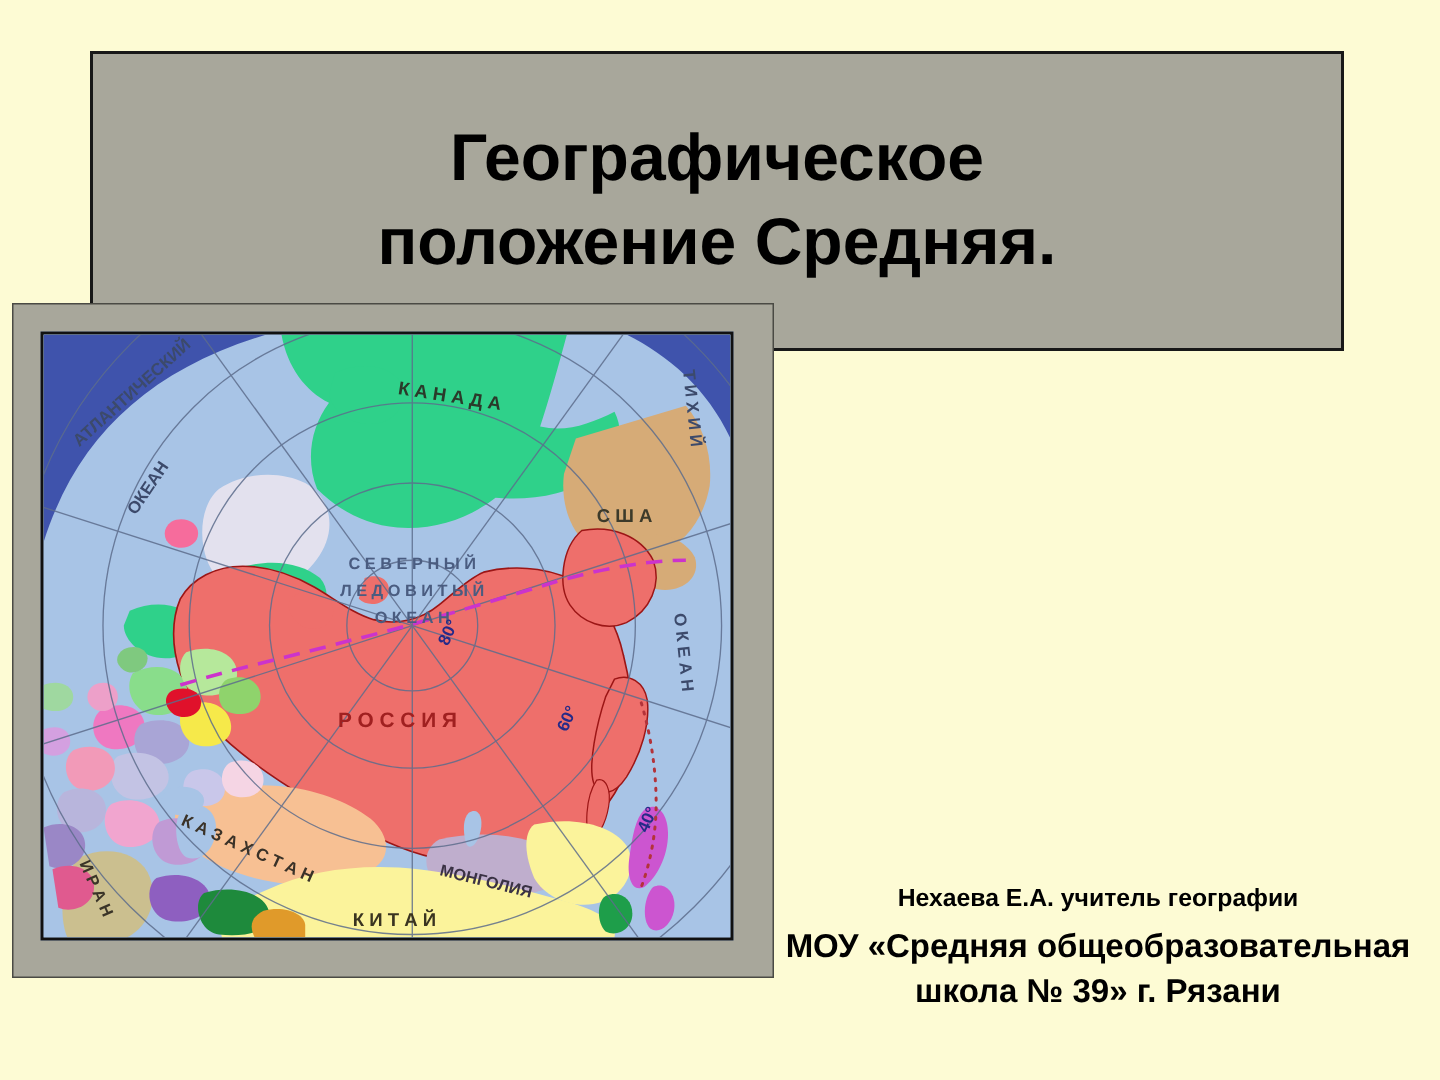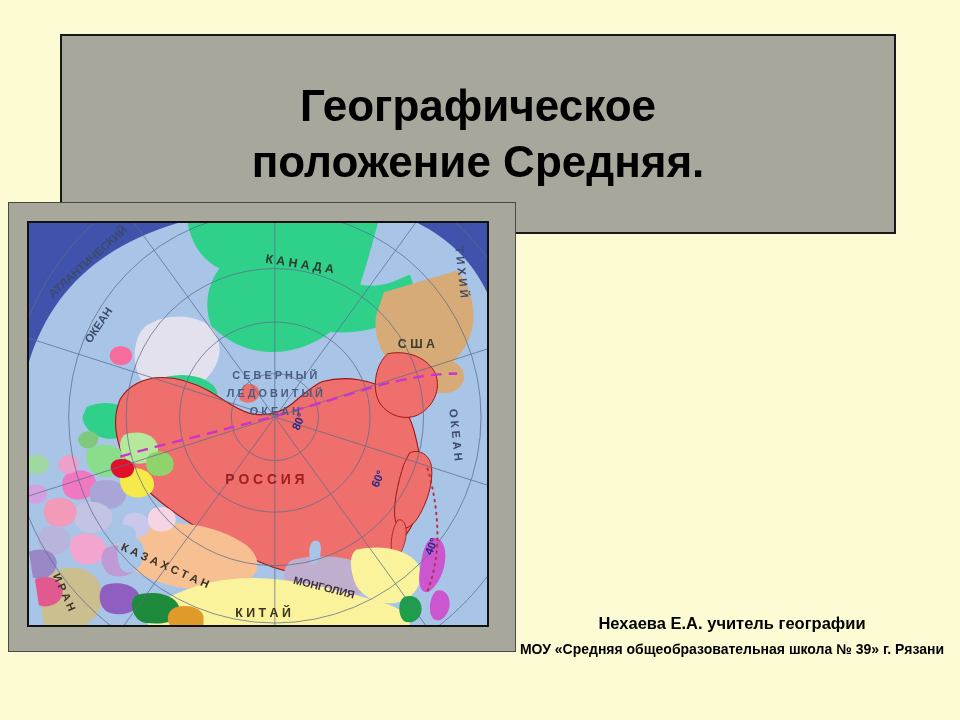--- a/index.html
+++ b/index.html
@@ -70,24 +70,23 @@
     top: 588px;
     width: 440px;
     text-align: center;
   }
   #author-line1 {
     font-size: 16.5px;
     font-weight: bold;
     color: #000;
     line-height: 1.45;
     white-space: nowrap;
-    margin-top: 24px;
   }
   #author-line2 {
-    font-size: 14px;
+    font-size: 22px;
     font-weight: bold;
     color: #000;
     line-height: 1.35;
     margin-top: 4px;
     padding: 0 4px;
   }
 
   
   .lbl { font-family: "Liberation Sans", sans-serif; font-weight: 600; }
 </style>

